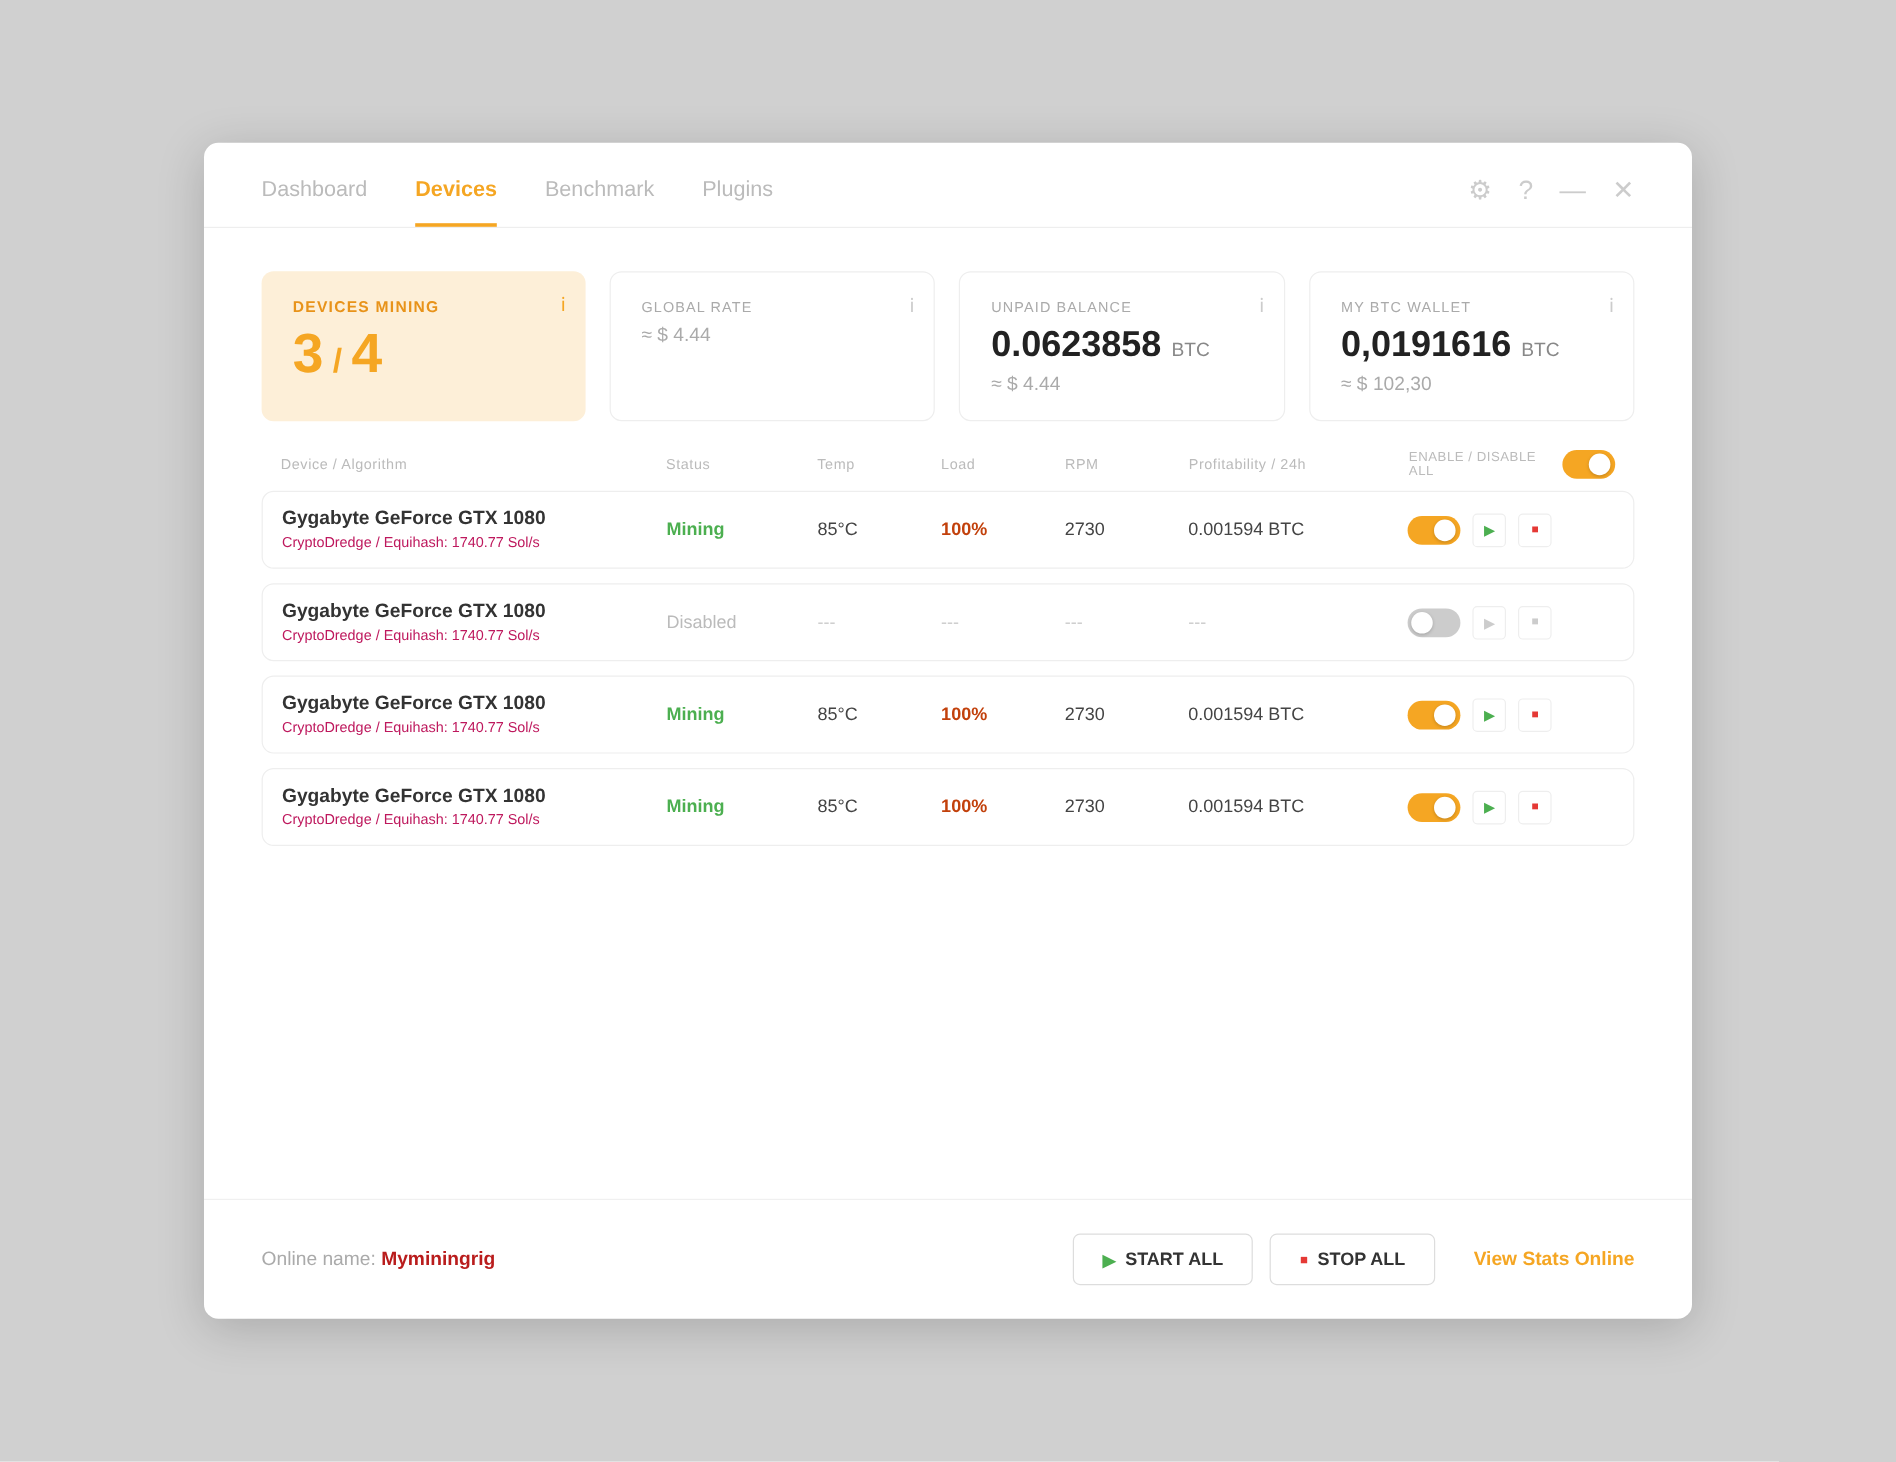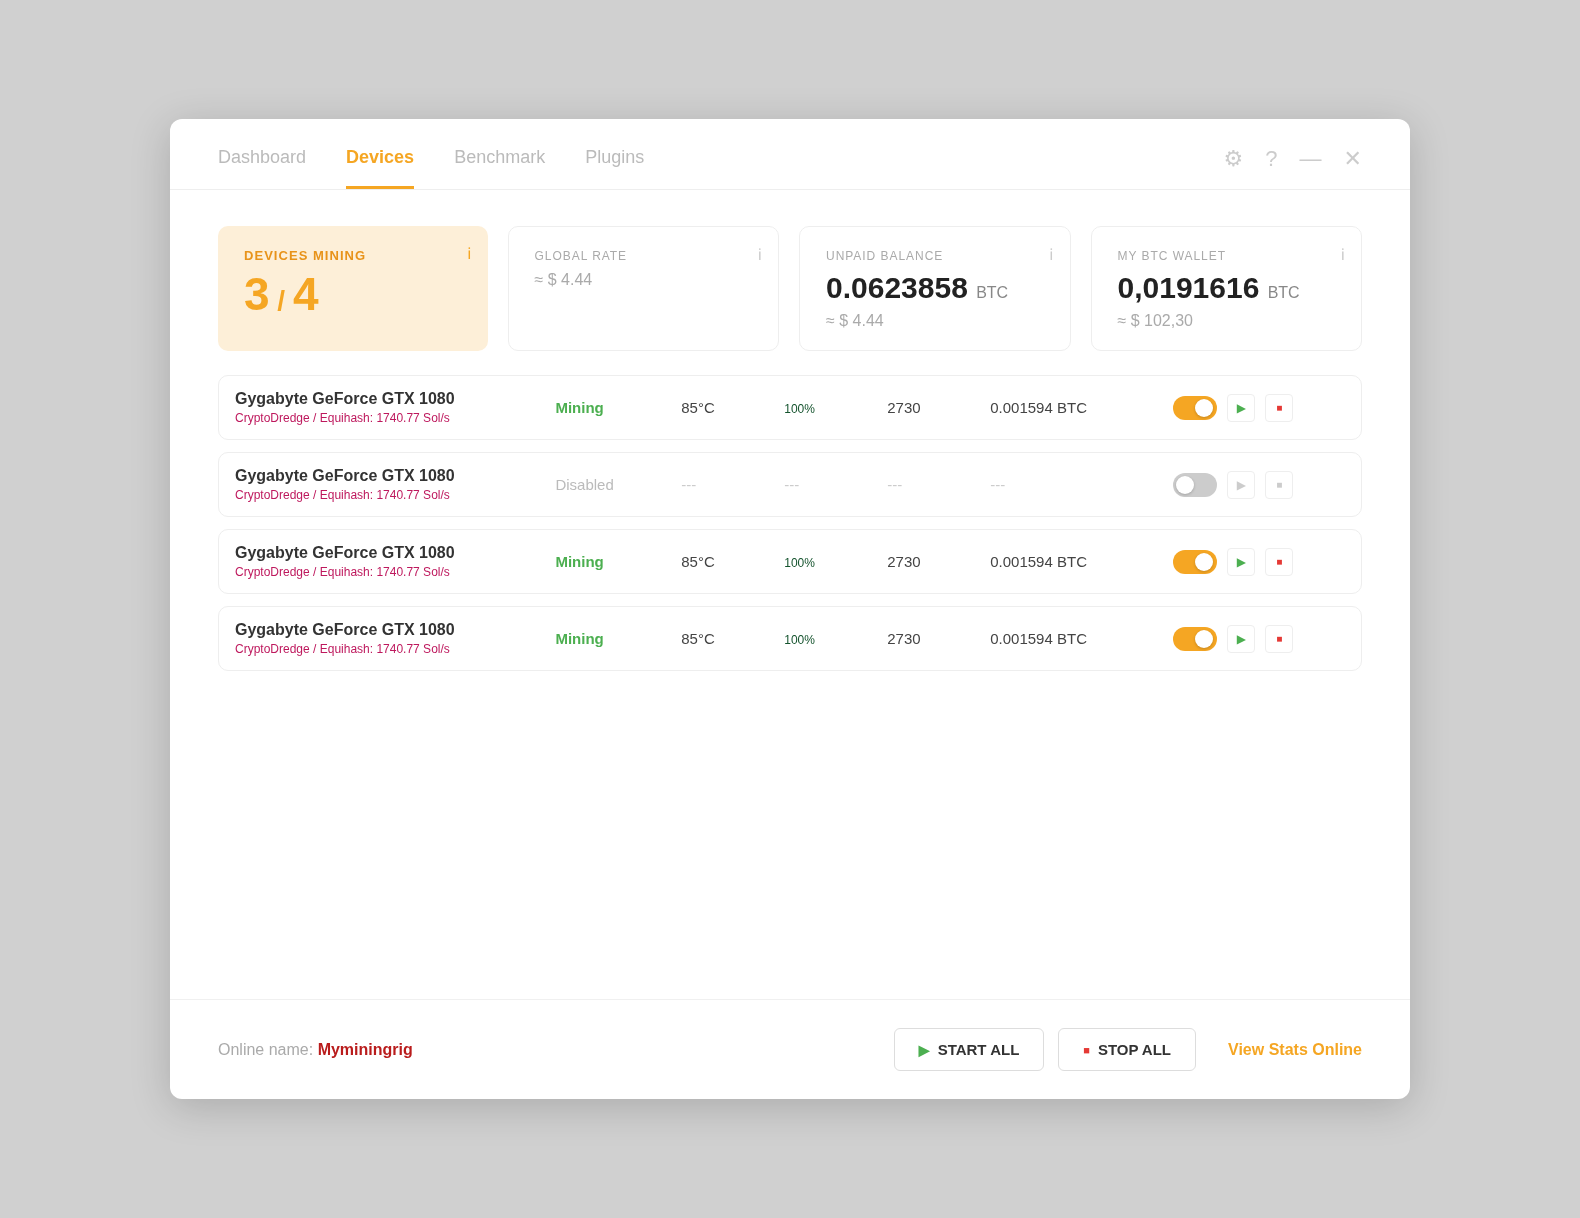--- a/index.html
+++ b/index.html
@@ -174,23 +174,23 @@
     .status-mining {
       color: #4caf50;
       font-weight: 700;
       font-size: 15px;
     }
     .status-disabled {
       color: #bbb;
       font-size: 15px;
     }
     .val-green {
-      color: #14532d;
-      font-weight: 400;
-      font-size: 12px;
+      color: #c2410c;
+      font-weight: 700;
+      font-size: 15px;
     }
     .val-normal {
       color: #444;
       font-size: 15px;
     }
     .val-muted {
       color: #ccc;
       font-size: 15px;
     }
     
@@ -367,20 +367,34 @@
       <div class="stat-main-value">
         <span>0,0191616</span>
         <span class="unit"> <span>BTC</span></span>
       </div>
       <div class="stat-sub-value">≈ $ 102,30</div>
     </div>
   </div>
 
   <div class="table-section">
 
+    <div class="table-header">
+      <div class="col-device">Device / Algorithm</div>
+      <div class="col-status">Status</div>
+      <div class="col-temp">Temp</div>
+      <div class="col-load">Load</div>
+      <div class="col-rpm">RPM</div>
+      <div class="col-profit">Profitability / 24h</div>
+      <div class="col-controls">
+        <span style="font-size:11px;color:#bbb;letter-spacing:0.04em;flex:1;">ENABLE / DISABLE ALL</span>
+        <div class="toggle on">
+          <div class="toggle-knob"></div>
+        </div>
+      </div>
+    </div>
 
     <div class="device-row">
       <div class="col-device">
         <div class="device-name">Gygabyte GeForce GTX 1080</div>
         <div class="device-sub">CryptoDredge / Equihash: 1740.77 Sol/s</div>
       </div>
       <div class="col-status"><span class="status-mining">Mining</span></div>
       <div class="col-temp"><span class="val-normal">85°C</span></div>
       <div class="col-load"><span class="val-green">100%</span></div>
       <div class="col-rpm"><span class="val-normal">2730</span></div>

